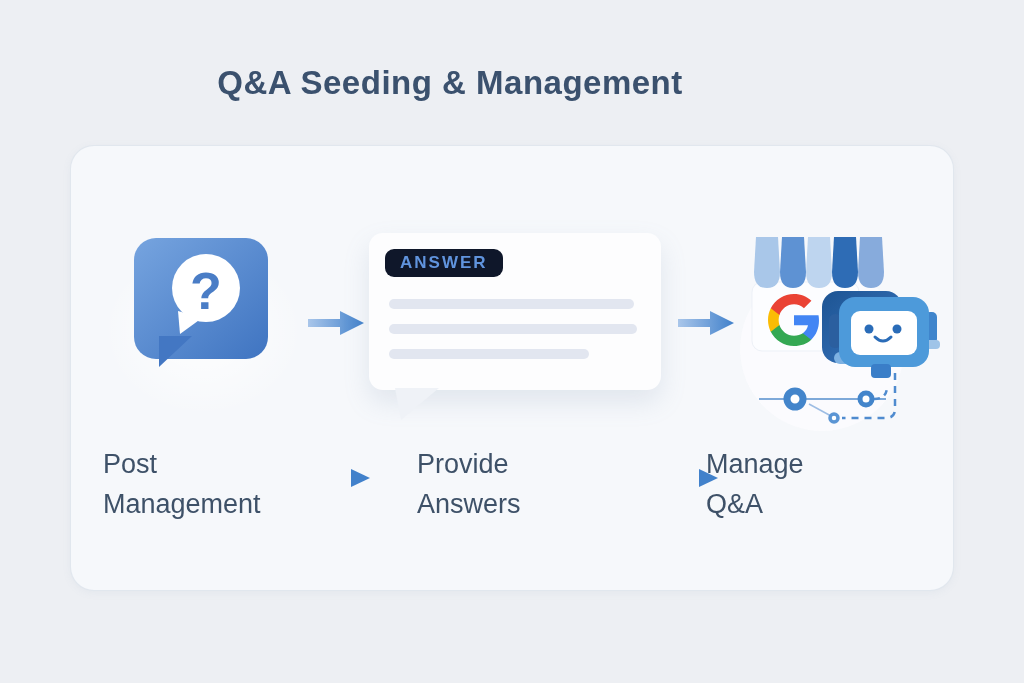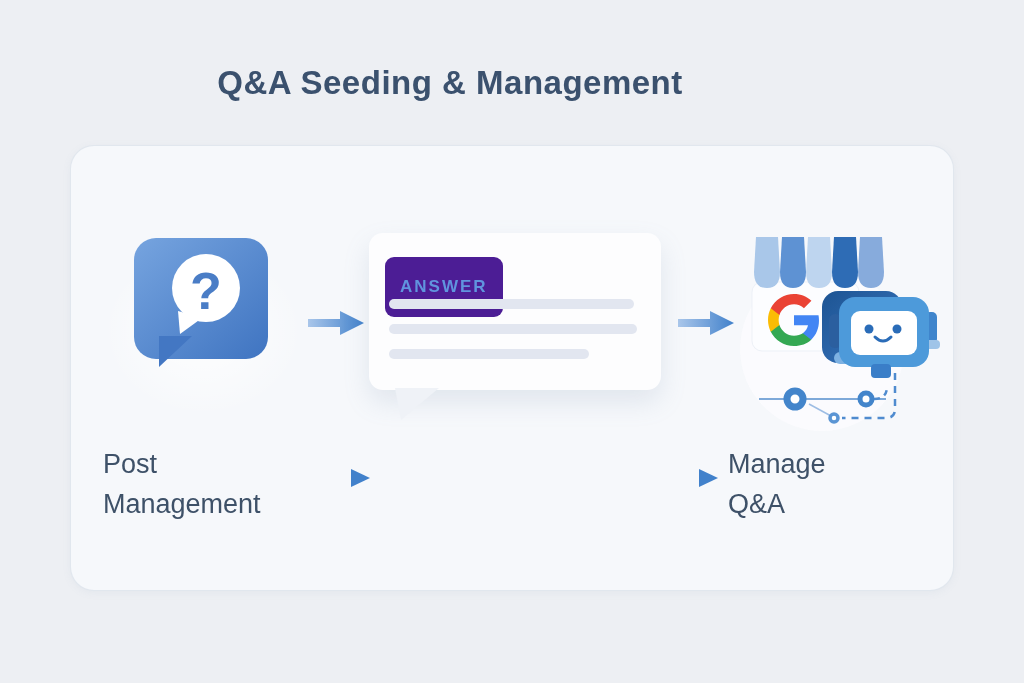--- a/index.html
+++ b/index.html
@@ -40,23 +40,23 @@
   .answer-card {
     position: absolute;
     left: 298px; top: 87px;
     width: 292px; height: 157px;
     background: #fdfdfe;
     border-radius: 14px;
     box-shadow: 0 12px 26px rgba(130,150,180,0.18);
   }
   .answer-badge {
     position: absolute;
-    left: 16px; top: 24px;
-    padding: 20px 15px;
-    background: #4c1d95;
+    left: 16px; top: 16px;
+    padding: 4px 15px;
+    background: #0f172a;
     border-radius: 9px;
     color: #6094de;
     font-size: 17px;
     font-weight: bold;
     letter-spacing: 2px;
   }
   .skeleton-line {
     position: absolute;
     left: 20px;
     height: 10px;
@@ -73,21 +73,21 @@
     top: 298px;
     width: 200px;
     text-align: left;
     font-size: 27px;
     font-weight: 400;
     line-height: 40px;
     color: #3e5168;
   }
   .label-1 { left: 32px; }
   .label-2 { left: 346px; }
-  .label-3 { left: 657px; }
+  .label-3 { left: 635px; }
   .label-arrow-1 { position: absolute; left: 230px; top: 319px; }
   .label-arrow-2 { position: absolute; left: 578px; top: 319px; }
 </style>
 </head>
 <body>
 
 <svg width="0" height="0" style="position:absolute" aria-hidden="true">
   <defs>
     <linearGradient id="gradBubble" x1="0" y1="0" x2="1" y2="1">
       <stop offset="0" stop-color="#76a4df"></stop>
@@ -186,21 +186,22 @@
     <span>Post</span><br>
     <span>Management</span>
   </div>
 
   <svg class="label-arrow-1" width="72" height="26" viewBox="0 0 72 26">
     <line x1="3" y1="13" x2="50" y2="13" stroke="url(#gradArrow)" stroke-width="5" stroke-linecap="round"></line>
     <polygon points="50,4 69,13 50,22" fill="#4181cb"></polygon>
   </svg>
 
   <div class="step-label label-2">
-    <br>
+    <span>Provide</span><br>
+    <span>Answers</span>
   </div>
 
   <svg class="label-arrow-2" width="72" height="26" viewBox="0 0 72 26">
     <line x1="3" y1="13" x2="50" y2="13" stroke="url(#gradArrow)" stroke-width="5" stroke-linecap="round"></line>
     <polygon points="50,4 69,13 50,22" fill="#4181cb"></polygon>
   </svg>
 
   <div class="step-label label-3">
     <span>Manage</span><br>
     <span>Q&amp;A</span>

